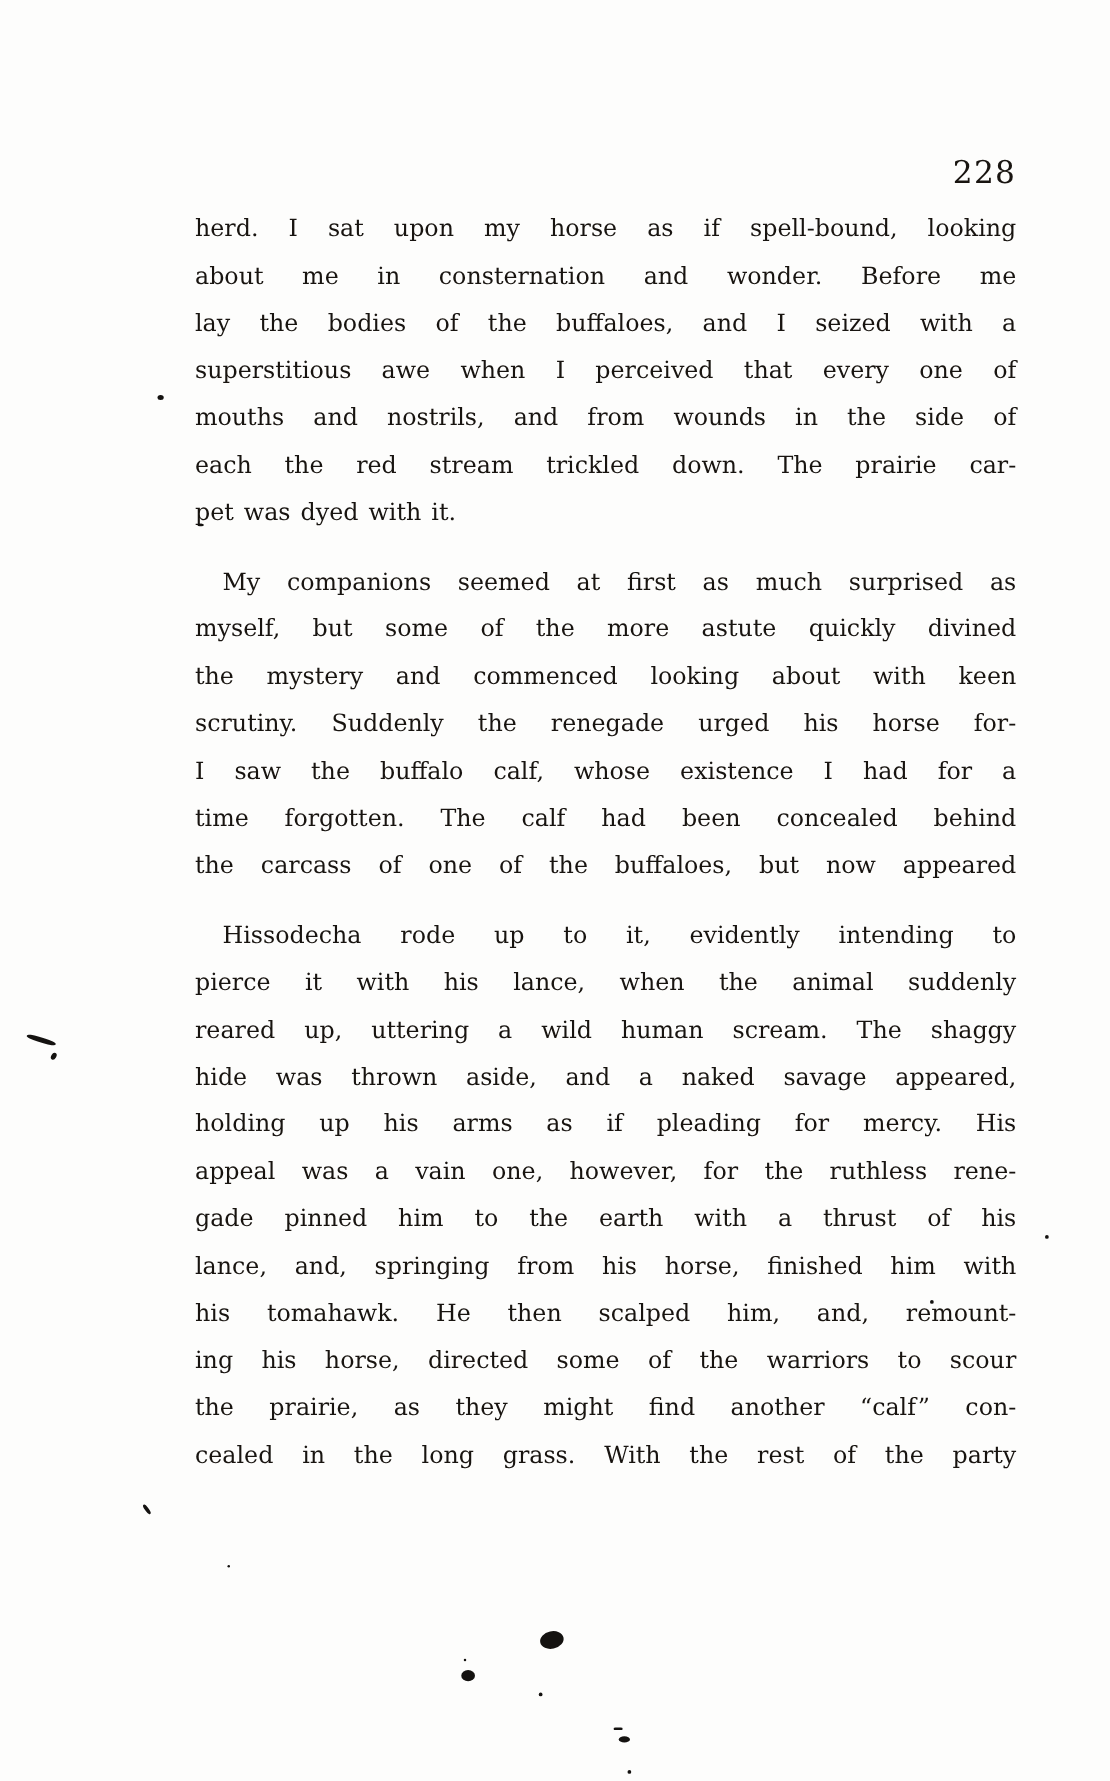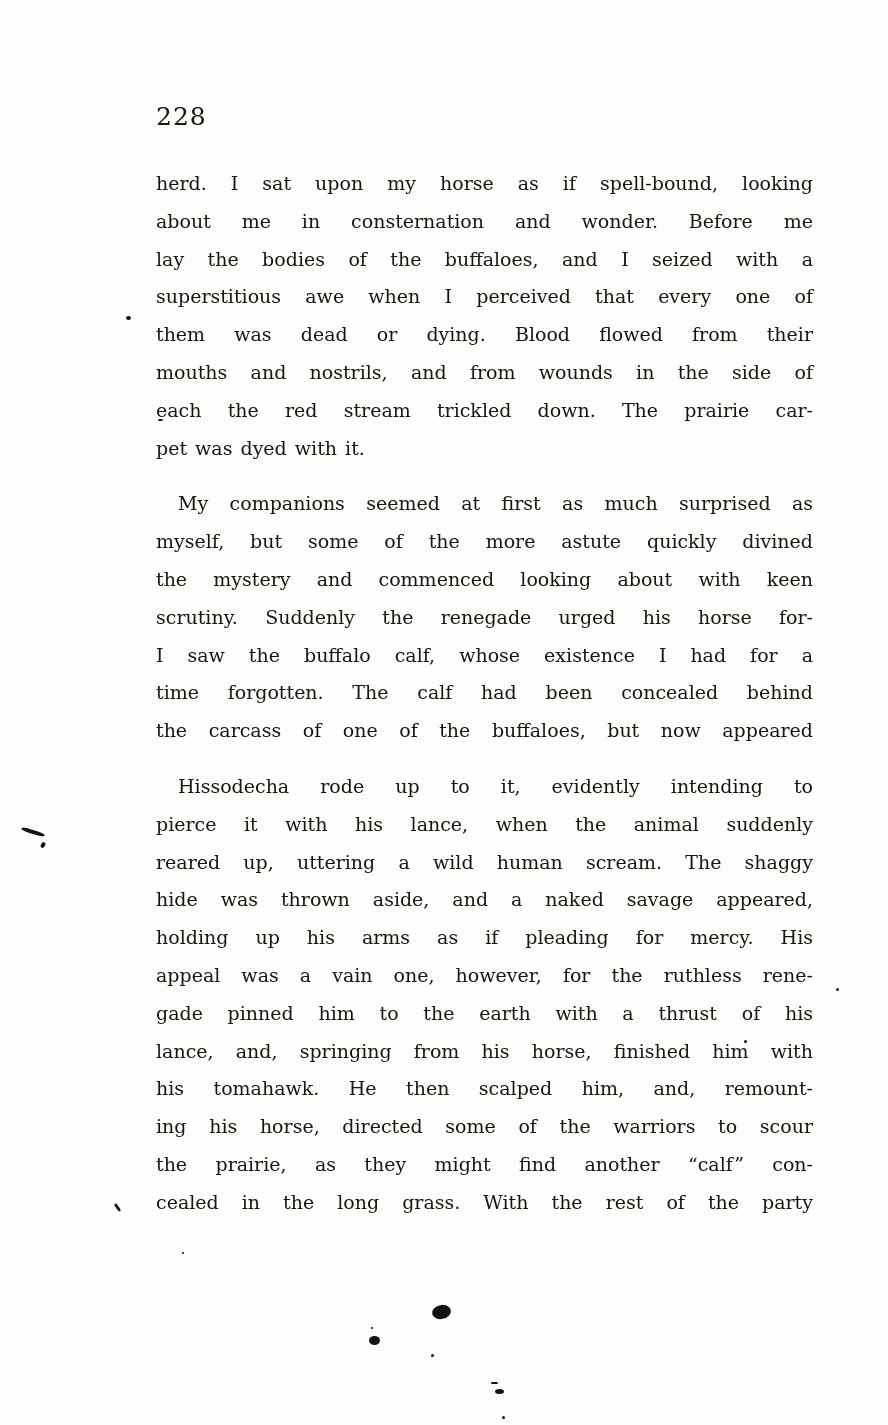--- a/index.html
+++ b/index.html
@@ -13,22 +13,22 @@
     height: 1425px;
     background: #fdfdfc;
     overflow: hidden;
     color: #181410;
     font-family: "DejaVu Serif", "Liberation Serif", serif;
   }
   .page-number {
     position: absolute;
     left: 156px;
     width: 657px;
-    top: 103px;
-    text-align: left;
+    top: 124px;
+    text-align: right;
     font-size: 25px;
     letter-spacing: 1px;
     line-height: 28px;
   }
   .text-block {
     position: absolute;
     left: 156px;
     top: 165px;
     width: 657px;
     font-size: 19px;
@@ -59,21 +59,20 @@
 
 <div class="page">
   <div class="page-number">228</div>
 
   <div class="text-block">
       <div class="paragraph">
         <div class="line">herd.  I sat upon my horse as if spell-bound, looking</div>
         <div class="line">about me in consternation and wonder.  Before me</div>
         <div class="line">lay the bodies of the buffaloes, and I seized with a</div>
         <div class="line">superstitious awe when I perceived that every one of</div>
-        <div class="line">them was dead or dying.  Blood flowed from their</div>
         <div class="line">mouths and nostrils, and from wounds in the side of</div>
         <div class="line">each the red stream trickled down.  The prairie car-</div>
         <div class="line last">pet was dyed with it.</div>
       </div>
       <div class="paragraph">
         <div class="line indent">My companions seemed at first as much surprised as</div>
         <div class="line">myself, but some of the more astute quickly divined</div>
         <div class="line">the mystery and commenced looking about with keen</div>
         <div class="line">scrutiny.  Suddenly the renegade urged his horse for-</div>
         <div class="line">I saw the buffalo calf, whose existence I had for a</div>

